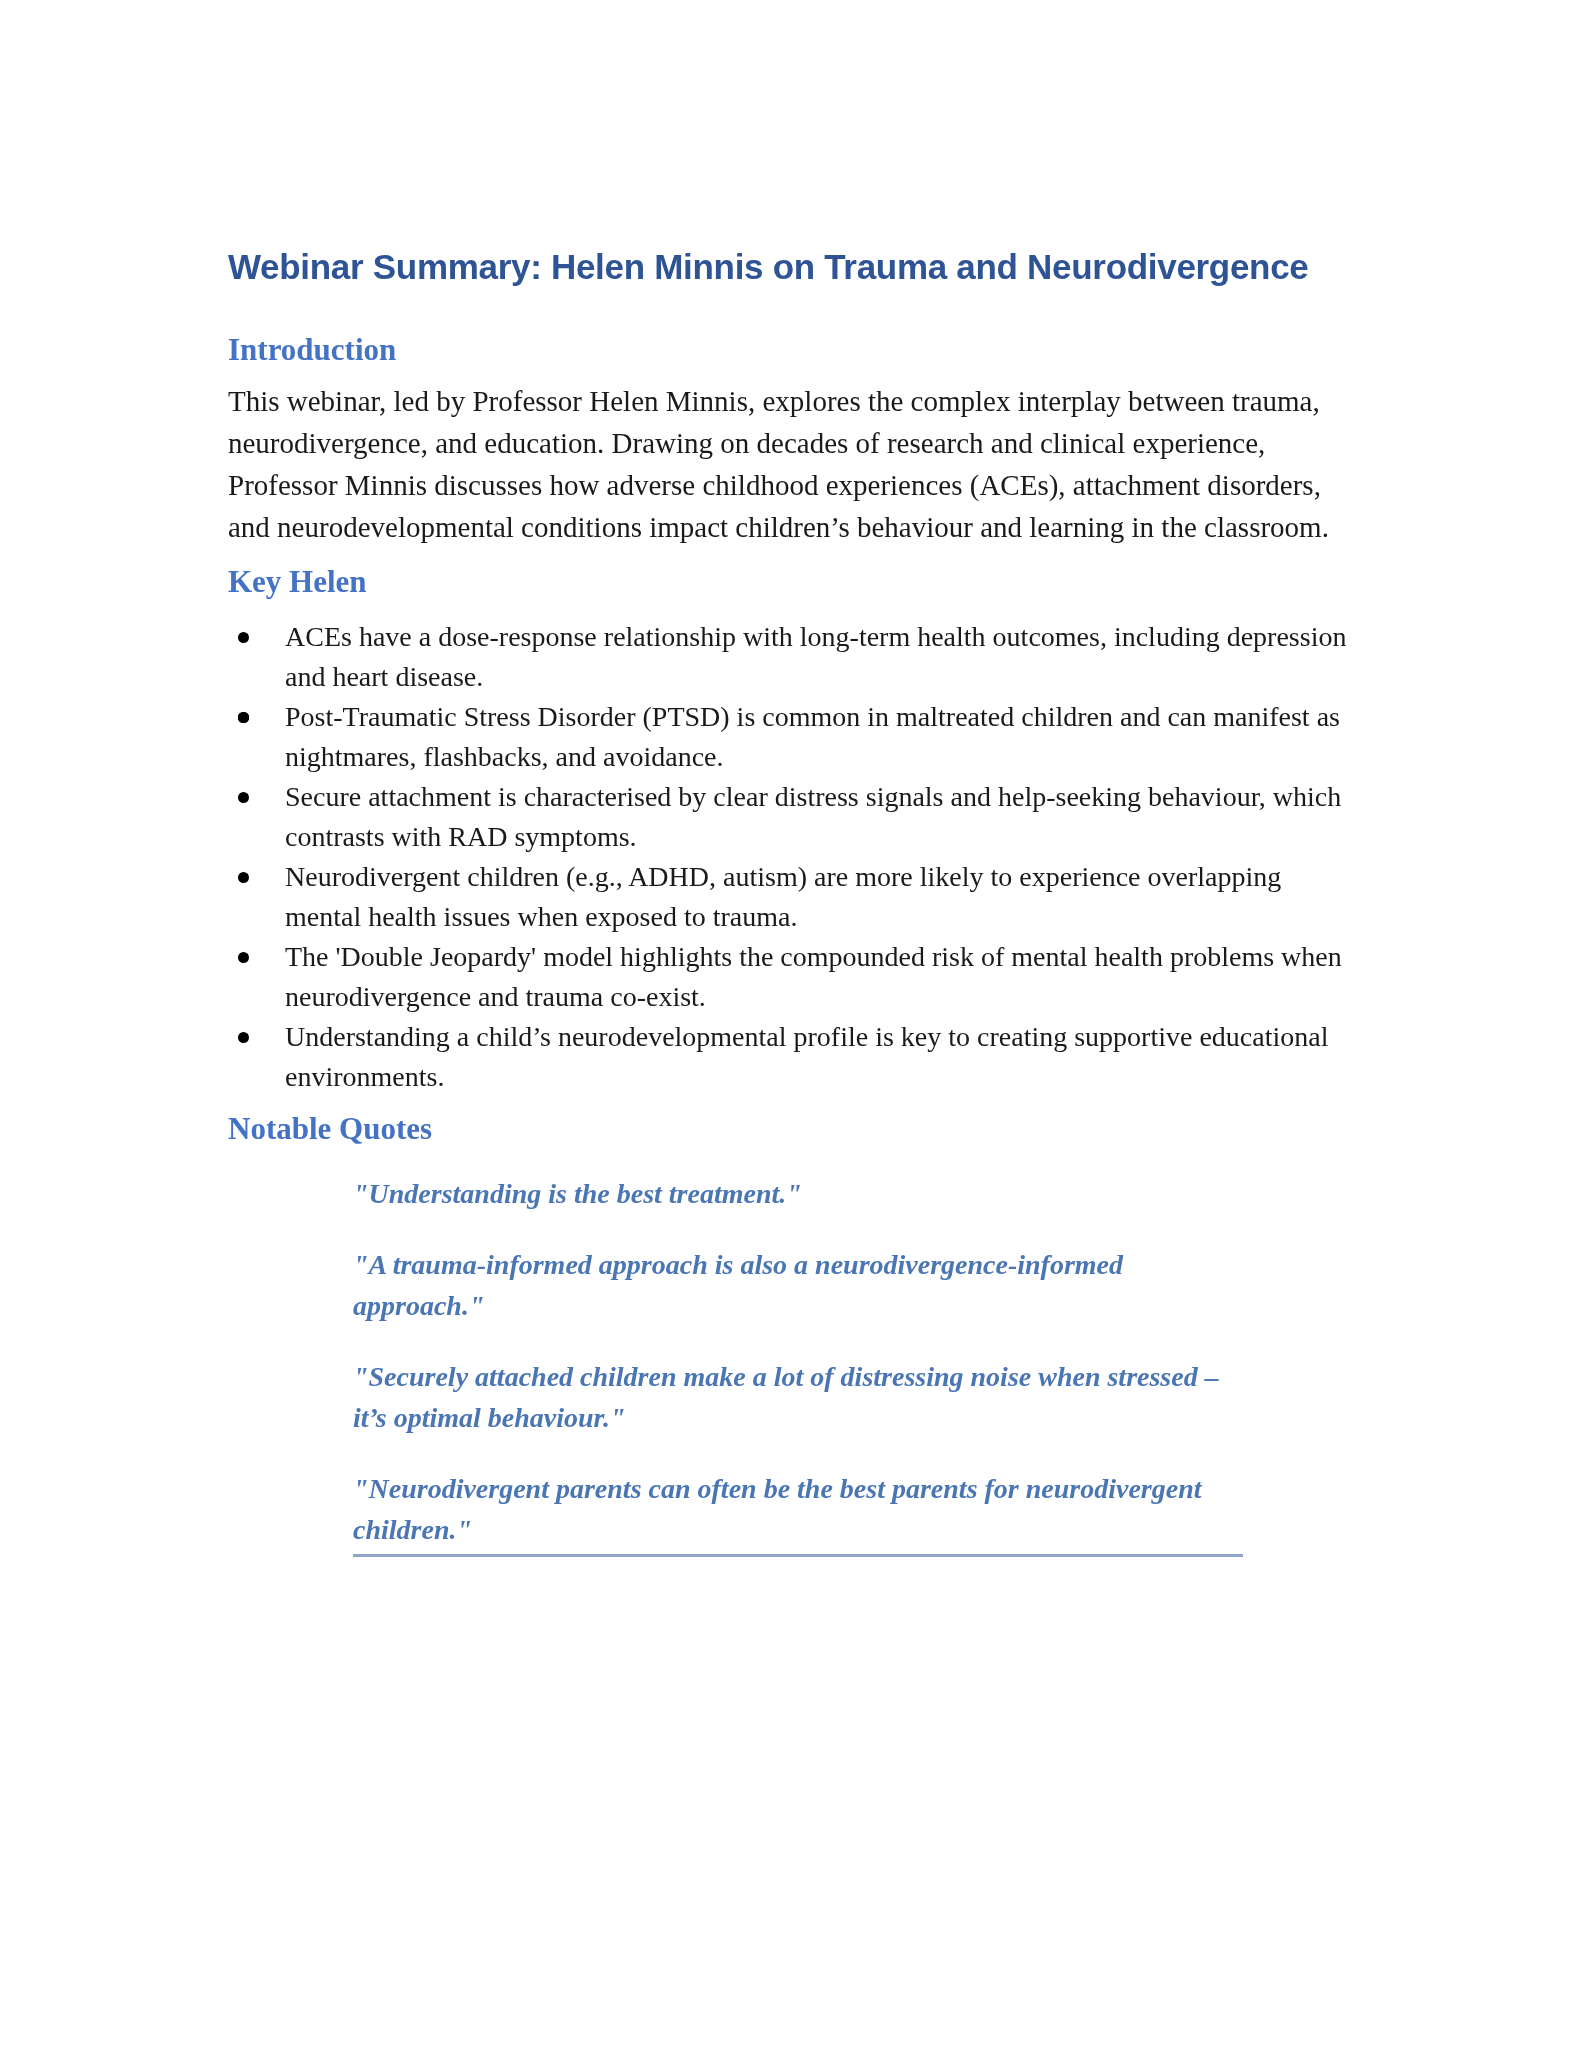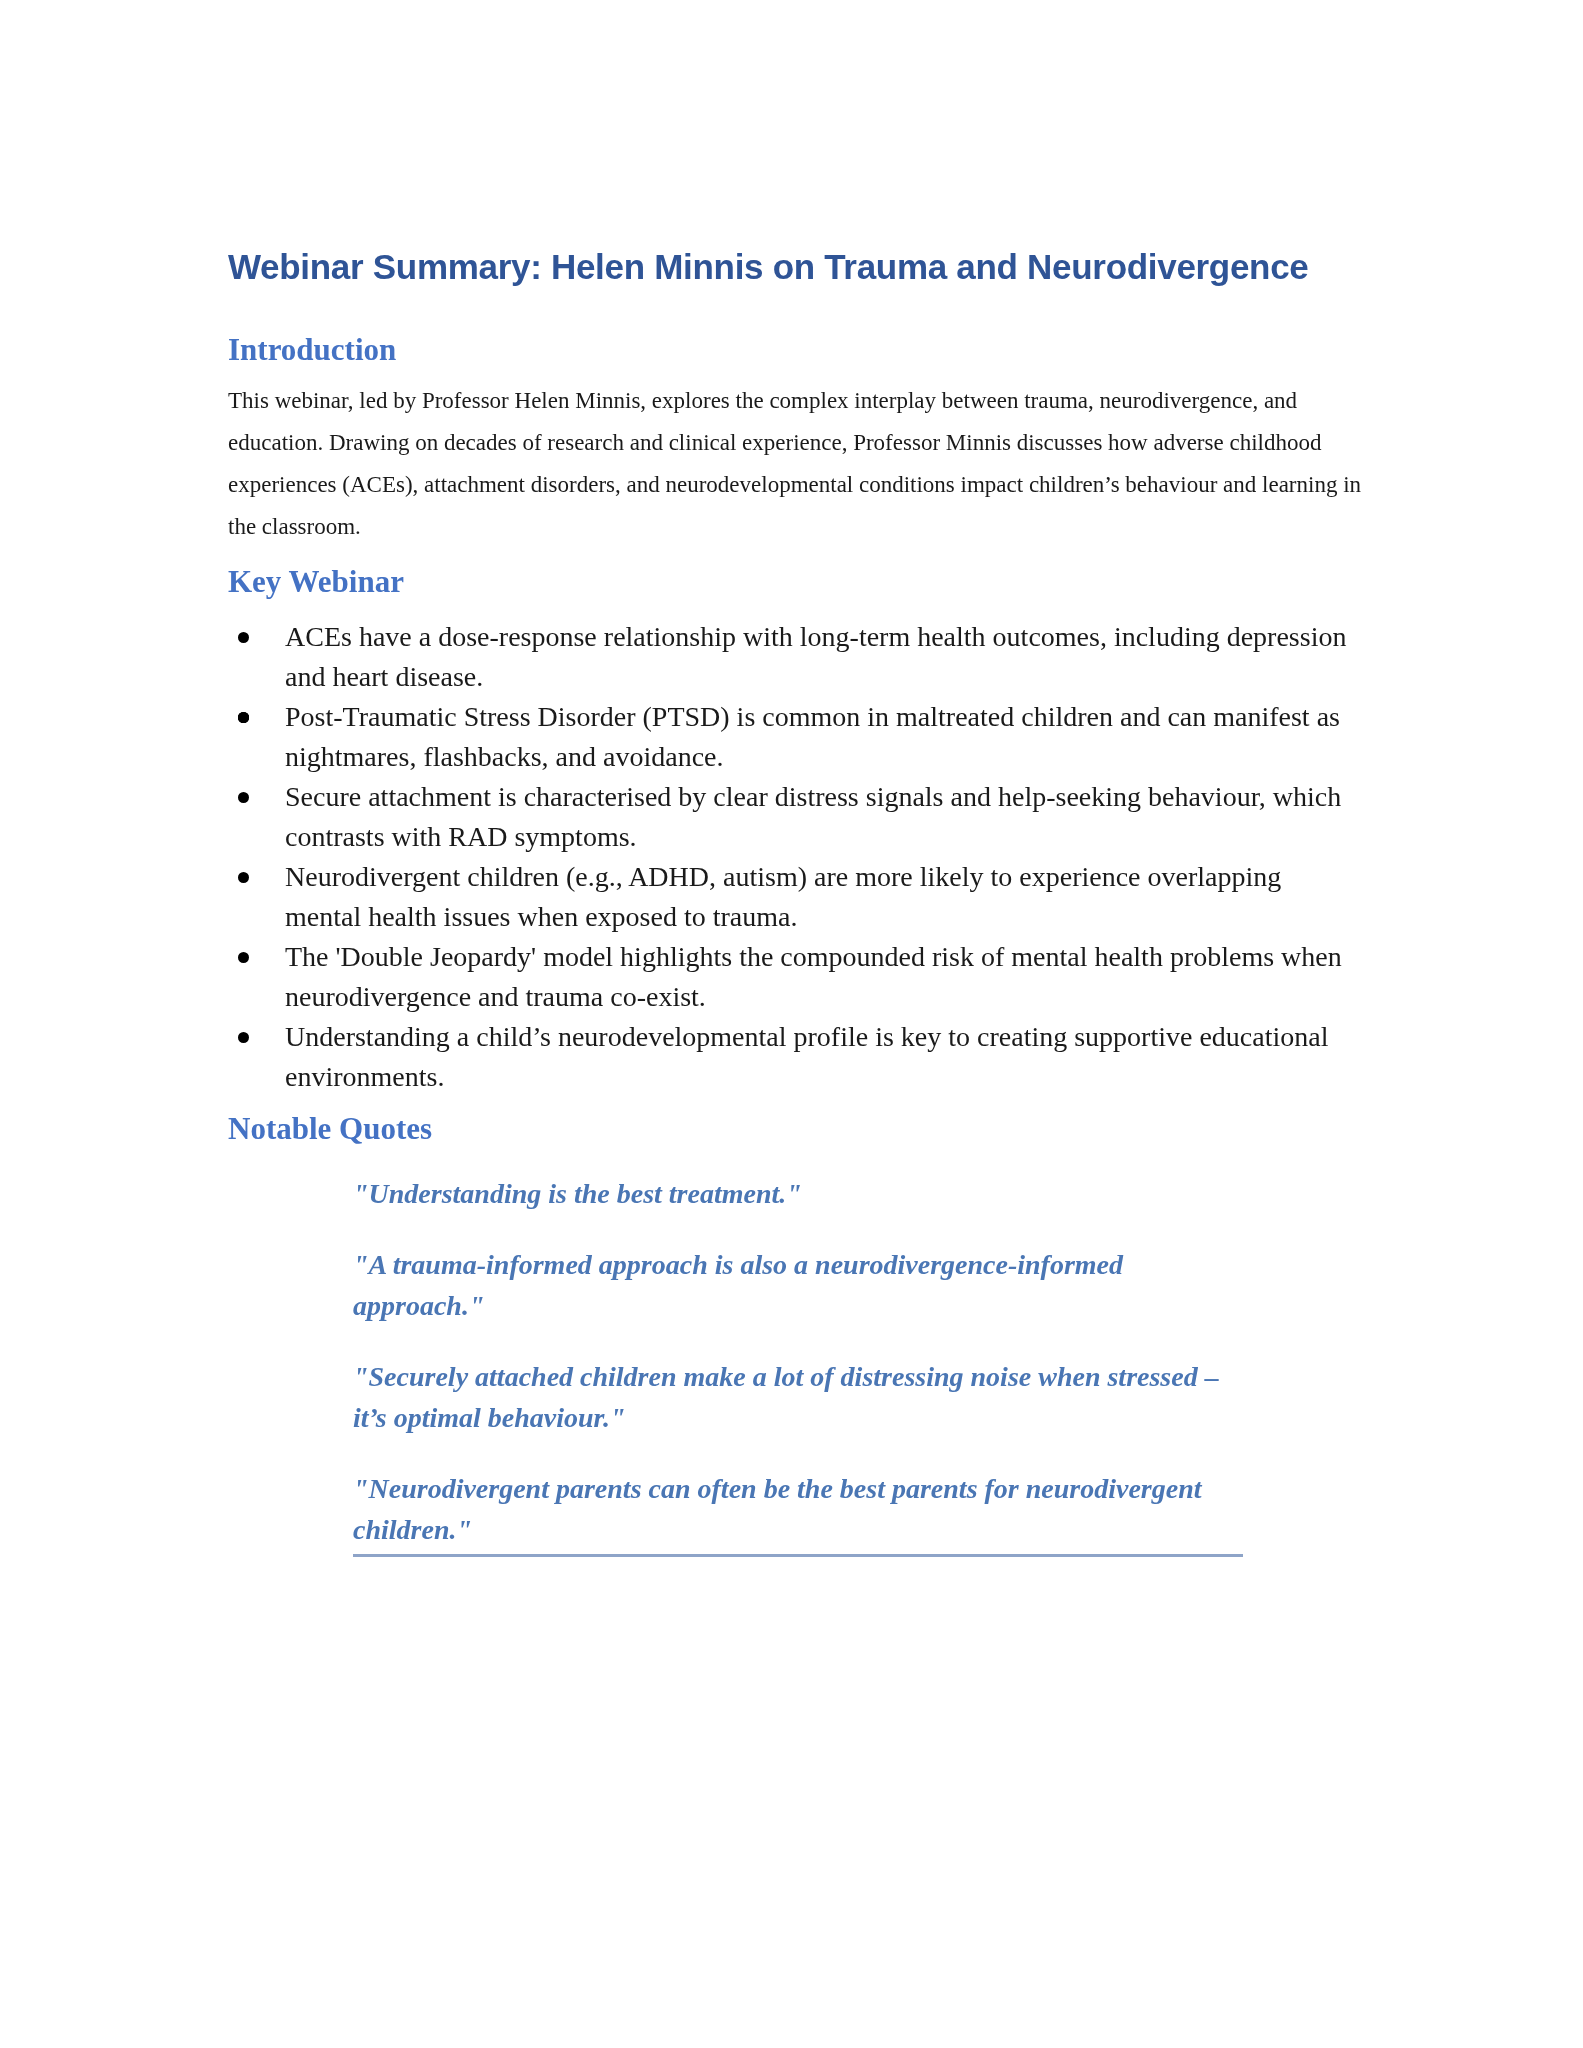--- a/index.html
+++ b/index.html
@@ -29,21 +29,21 @@
   }
   .section-heading {
     font-family: Liberation Serif, serif;
     font-weight: bold;
     font-size: 31px;
     line-height: 36px;
     color: #4472C4;
     margin: 0 0 12px 0;
   }
   .intro-para {
-    font-size: 23px;
+    font-size: 29px;
     line-height: 42px;
     color: #1A1A1A;
     margin: 0 0 16px 0;
   }
   .bullet-list { margin: 17px 0 14px 0; }
   .bullet-item {
     position: relative;
     padding-left: 57px;
     font-size: 28px;
     line-height: 40px;
@@ -82,21 +82,21 @@
 
 <div class="page">
   <div class="content">
 
     <h1 class="doc-title">Webinar Summary: Helen Minnis on Trauma and Neurodivergence</h1>
 
     <h2 class="section-heading">Introduction</h2>
 
     <p class="intro-para">This webinar, led by Professor Helen Minnis, explores the complex interplay between trauma, neurodivergence, and education. Drawing on decades of research and clinical experience, Professor Minnis discusses how adverse childhood experiences (ACEs), attachment disorders, and neurodevelopmental conditions impact children’s behaviour and learning in the classroom.</p>
 
-    <h2 class="section-heading">Key Webinar</h2>
+    <h2 class="section-heading">Key Helen</h2>
 
     <div class="bullet-list">
       <div class="bullet-item">
         <span class="bullet-dot"></span>
         <span>ACEs have a dose-response relationship with long-term health outcomes, including depression and heart disease.</span>
       </div>
       <div class="bullet-item">
         <span class="bullet-dot"></span>
       </div>
       <div class="bullet-item">

